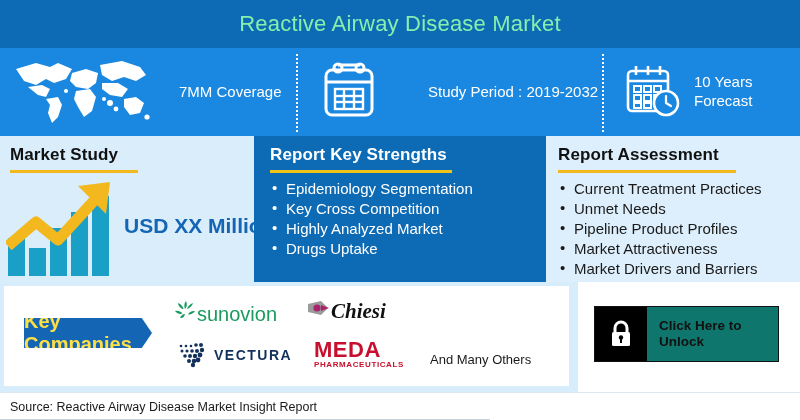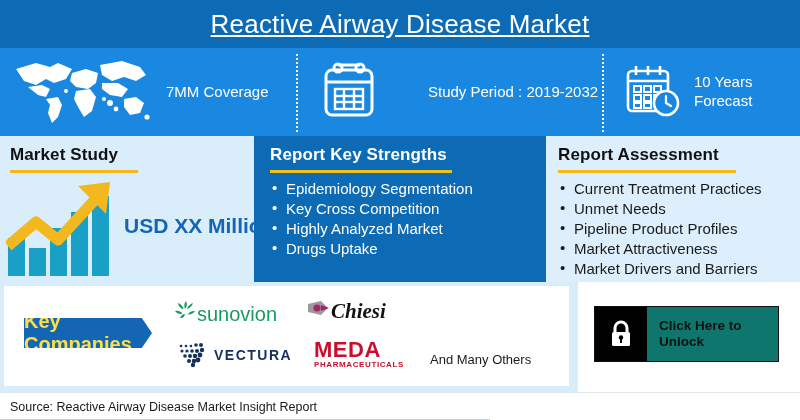--- a/index.html
+++ b/index.html
@@ -15,40 +15,39 @@
     background: #ffffff;
   }
 
   
   .header {
     position: absolute; left: 0; top: 0; width: 800px; height: 48px;
     background: #0d6ab4;
     display: flex; align-items: center; justify-content: center;
   }
   .header-title {
-    color: #ffffff;
-    font-size: 26px;
+    color: #86efac;
+    font-size: 22px;
     font-weight: 400;
     letter-spacing: 0.2px;
     text-align: center;
-    text-decoration: underline;
   }
 
   
   .factband {
     position: absolute; left: 0; top: 48px; width: 800px; height: 88px;
     background: #1a87e0;
     display: flex; align-items: stretch;
   }
   .fact {
     display: flex; align-items: center; justify-content: flex-start;
     position: relative;
     color: #ffffff;
   }
-  .fact.f1 { width: 296px; padding-left: 6px; }
+  .fact.f1 { width: 296px; padding-left: 6px; gap: 13px; }
   .fact.f2 { width: 306px; padding-left: 26px; gap: 40px; }
   .fact.f3 { width: 198px; padding-left: 22px; }
   .fact.f2::before, .fact.f3::before {
     content: ""; position: absolute; left: 0; top: 6px; bottom: 4px;
     border-left: 2px dotted #ffffff;
   }
   .fact-label {
     font-size: 15px; color: #ffffff; line-height: 1.25; margin-left: 12px;
   }
   .fact-icon { flex: none; display: block; }

